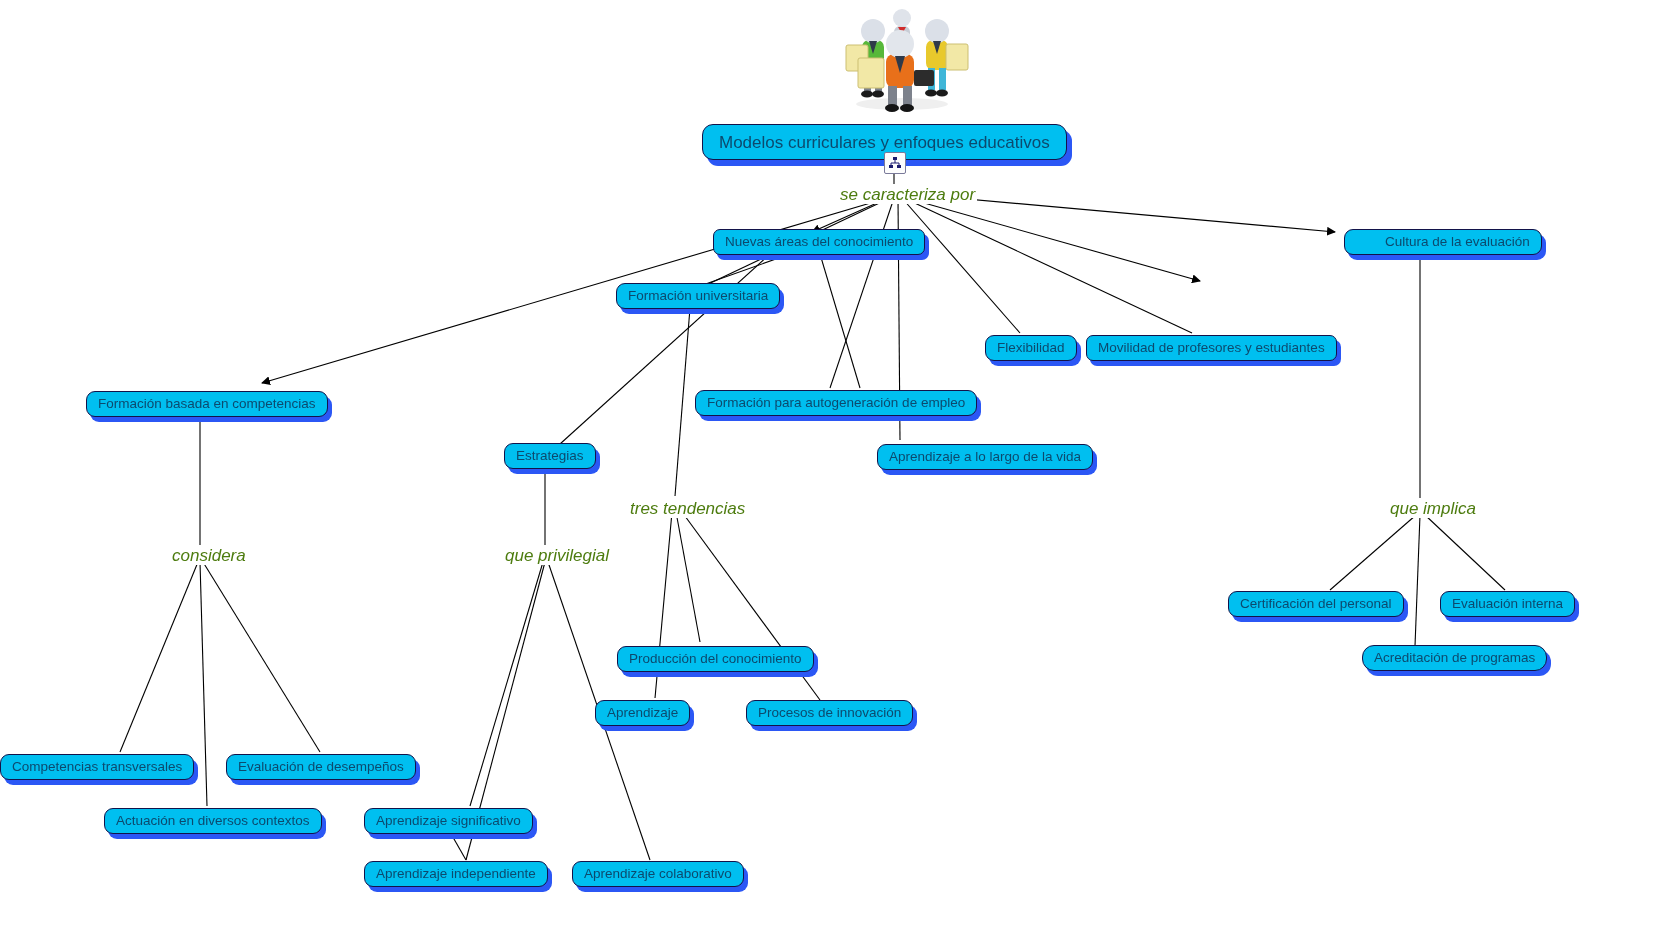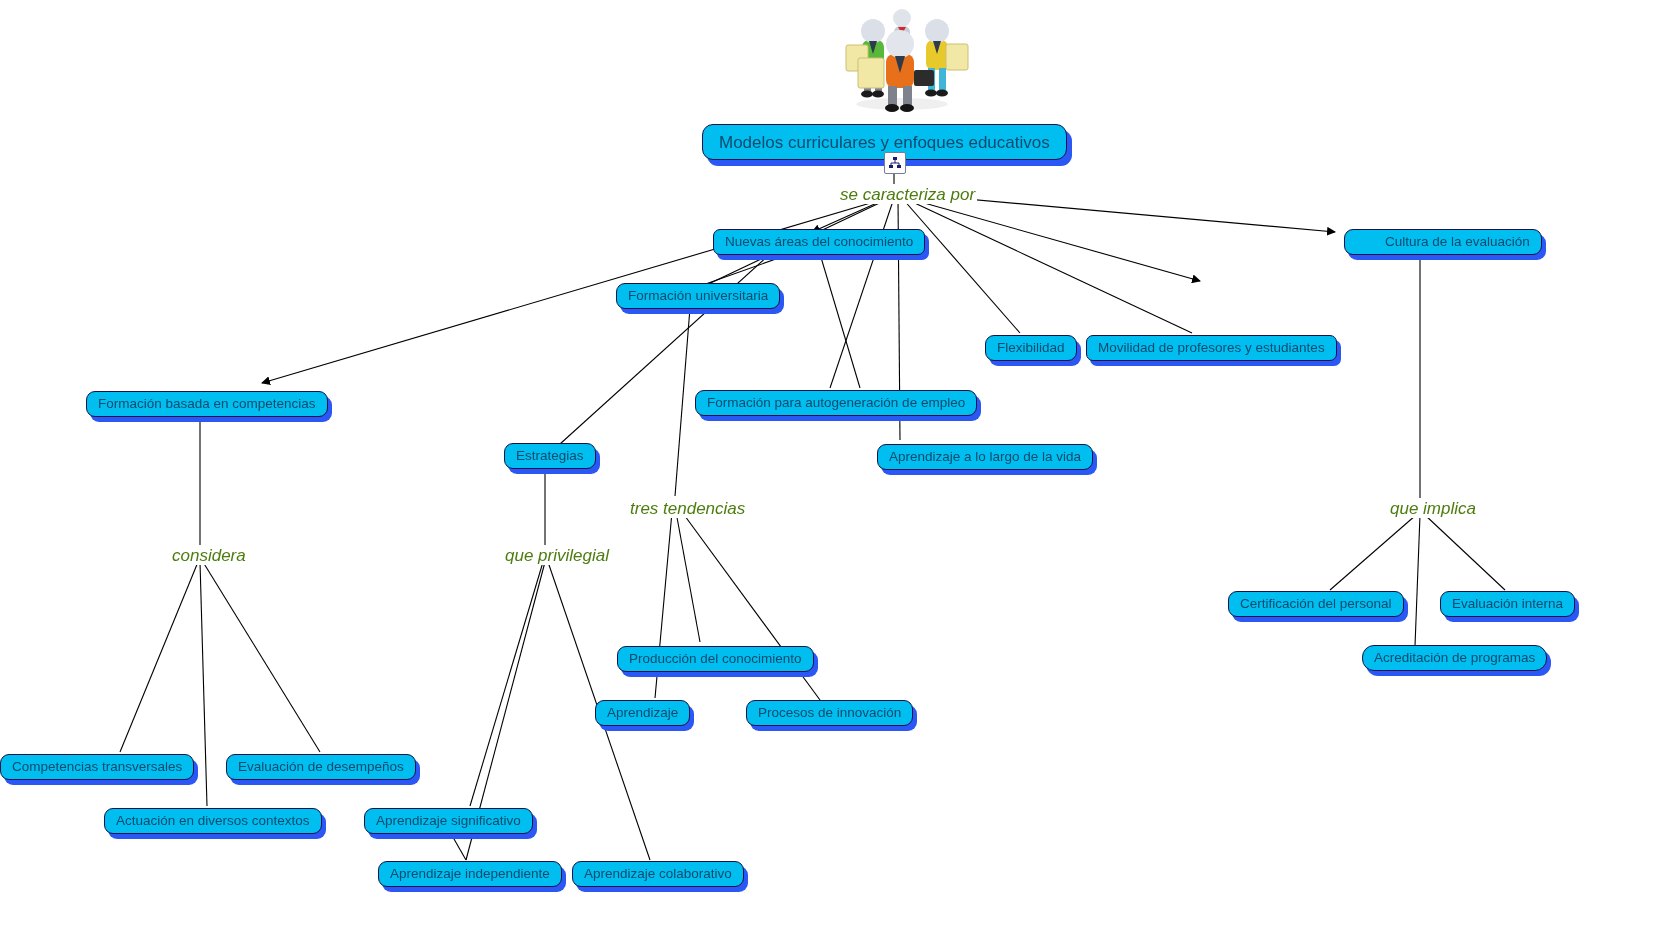--- a/index.html
+++ b/index.html
@@ -181,16 +181,16 @@
   <div class="node" style="left:1228px;top:591px;">Certificación del personal</div>
   <div class="node" style="left:1440px;top:591px;">Evaluación interna</div>
   <div class="node" style="left:1362px;top:645px;border-radius:12px;">Acreditación de programas</div>
   <div class="node" style="left:617px;top:646px;">Producción del conocimiento</div>
   <div class="node" style="left:595px;top:700px;">Aprendizaje</div>
   <div class="node" style="left:746px;top:700px;">Procesos de innovación</div>
   <div class="node" style="left:0px;top:754px;">Competencias transversales</div>
   <div class="node" style="left:226px;top:754px;">Evaluación de desempeños</div>
   <div class="node" style="left:104px;top:808px;">Actuación en diversos contextos</div>
   <div class="node" style="left:364px;top:808px;">Aprendizaje significativo</div>
-  <div class="node" style="left:378px;top:861px;">Aprendizaje independiente</div>
+  <div class="node" style="left:364px;top:861px;">Aprendizaje independiente</div>
   <div class="node" style="left:572px;top:861px;">Aprendizaje colaborativo</div>
 
 </div>
 
 </body></html>

